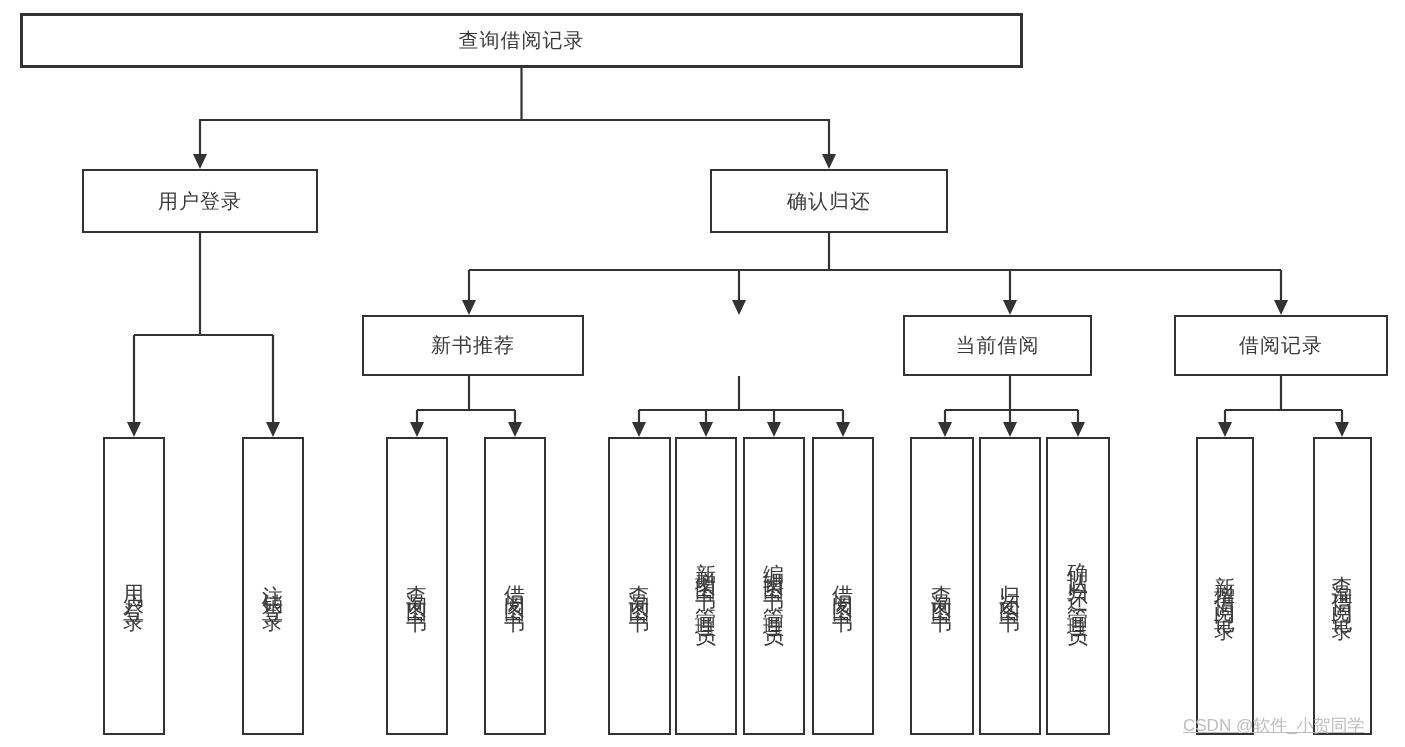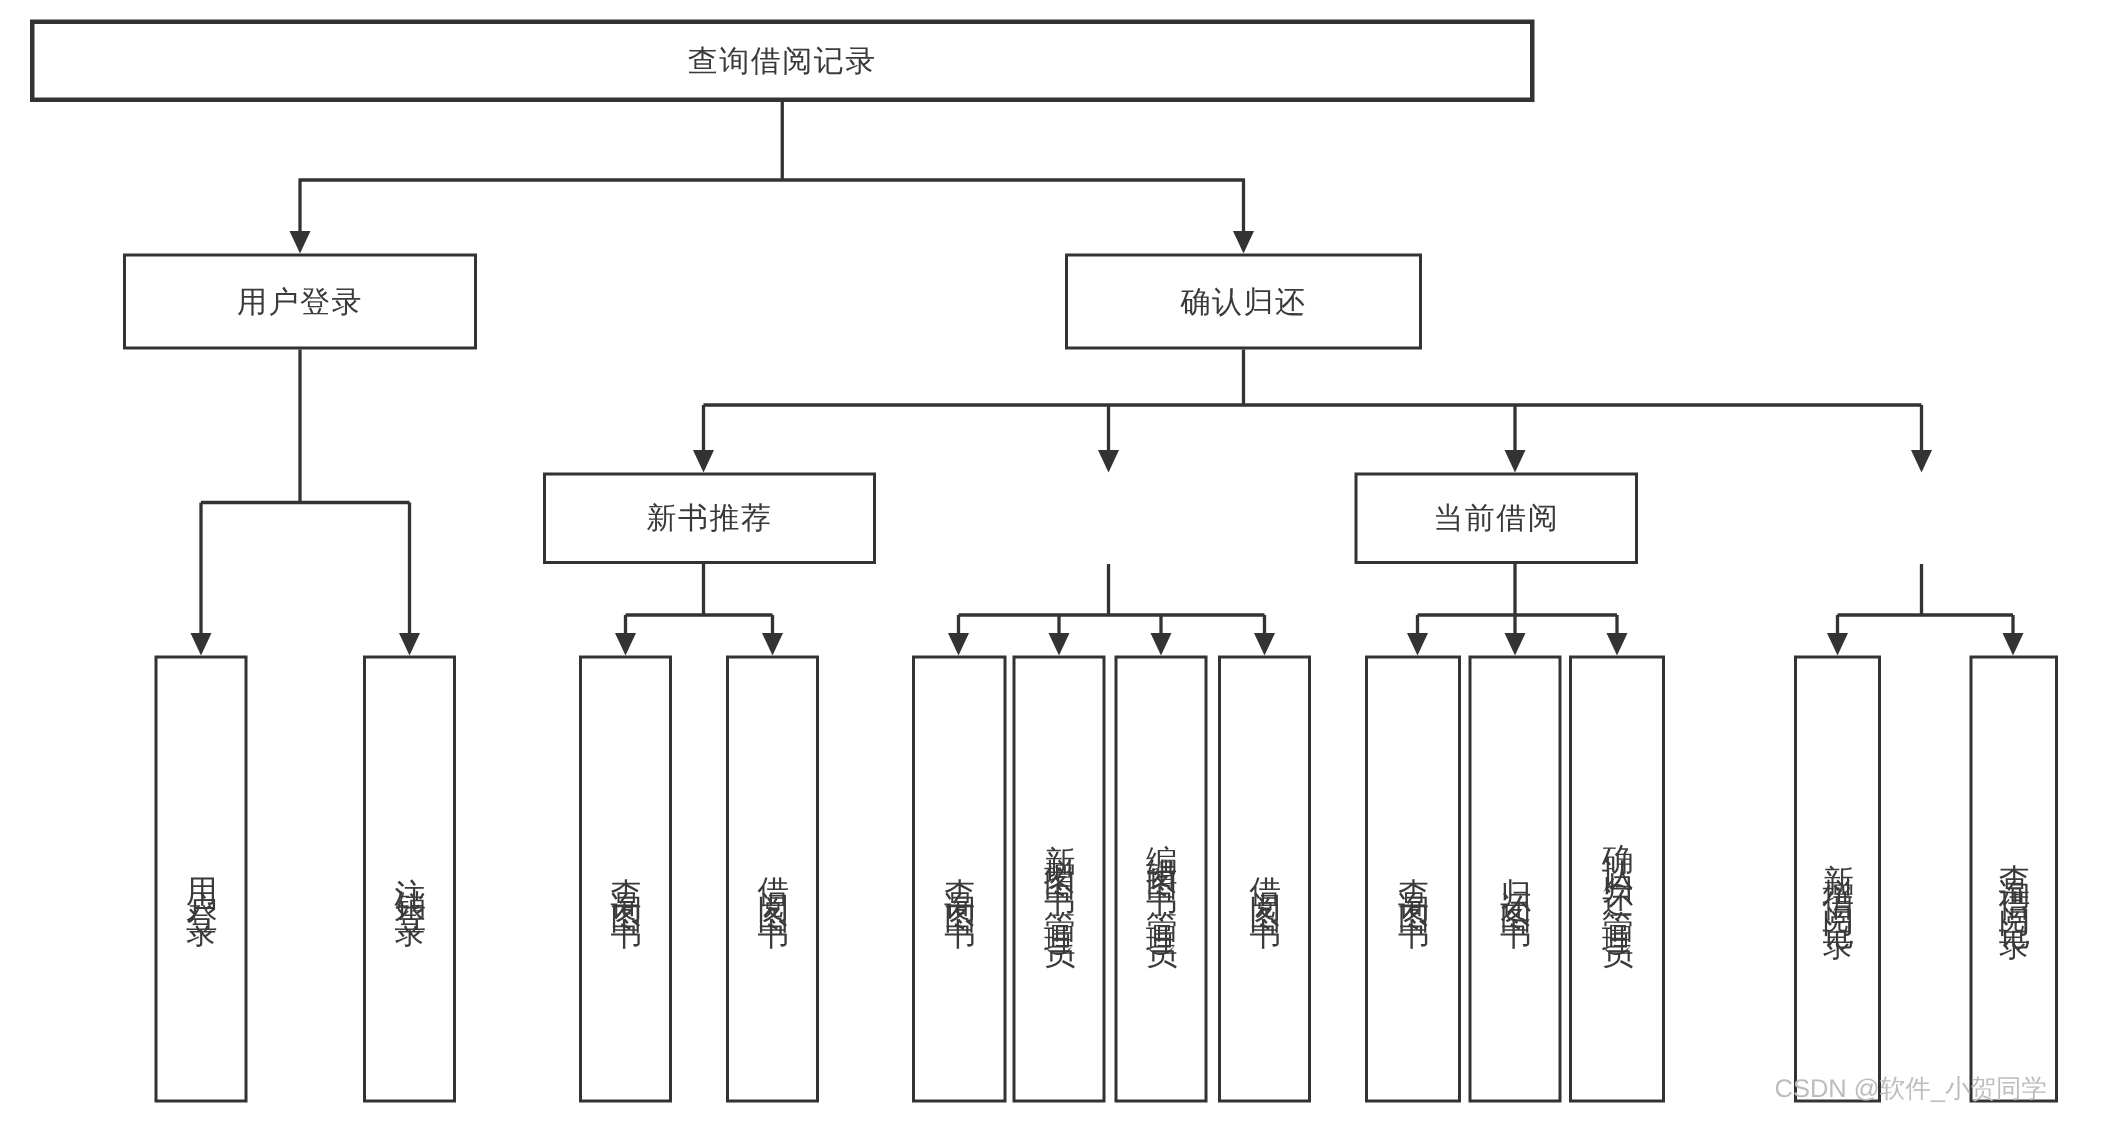--- a/index.html
+++ b/index.html
@@ -54,20 +54,21 @@
     letter-spacing: 9px;
   }
   .watermark {
     position: absolute;
     left: 1183px;
     top: 714px;
     font-size: 17px;
     color: var(--watermark);
     white-space: nowrap;
     z-index: 5;
+    text-decoration: underline;
   }
 </style>
 </head>
 <body>
 
 <div class="canvas">
 
   <svg class="connector-layer" viewBox="0 0 1405 747" xmlns="http://www.w3.org/2000/svg">
 
     <path class="edge" d="M521.5 67 L521.5 121 M199 120 L830 120 M200 120 L200 155 M829 120 L829 155"></path>
@@ -114,20 +115,23 @@
   <div class="node h" style="left:710px; top:169px; width:238px; height:64px;">
     <span>确认归还</span>
   </div>
 
   <div class="node h" style="left:362px; top:315px; width:222px; height:61px;">
     <span>新书推荐</span>
   </div>
   <div class="node h" style="left:903px; top:315px; width:189px; height:61px;">
     <span>当前借阅</span>
   </div>
+  <div class="node h" style="left:1174px; top:315px; width:214px; height:61px;">
+    <span>借阅记录</span>
+  </div>
 
   <div class="node v" style="left:103px; top:437px; width:62px; height:298px;">
     <span>用户登录</span>
   </div>
   <div class="node v" style="left:242px; top:437px; width:62px; height:298px;">
     <span>注销登录</span>
   </div>
 
   <div class="node v" style="left:386px; top:437px; width:62px; height:298px;">
     <span>查询图书</span>

